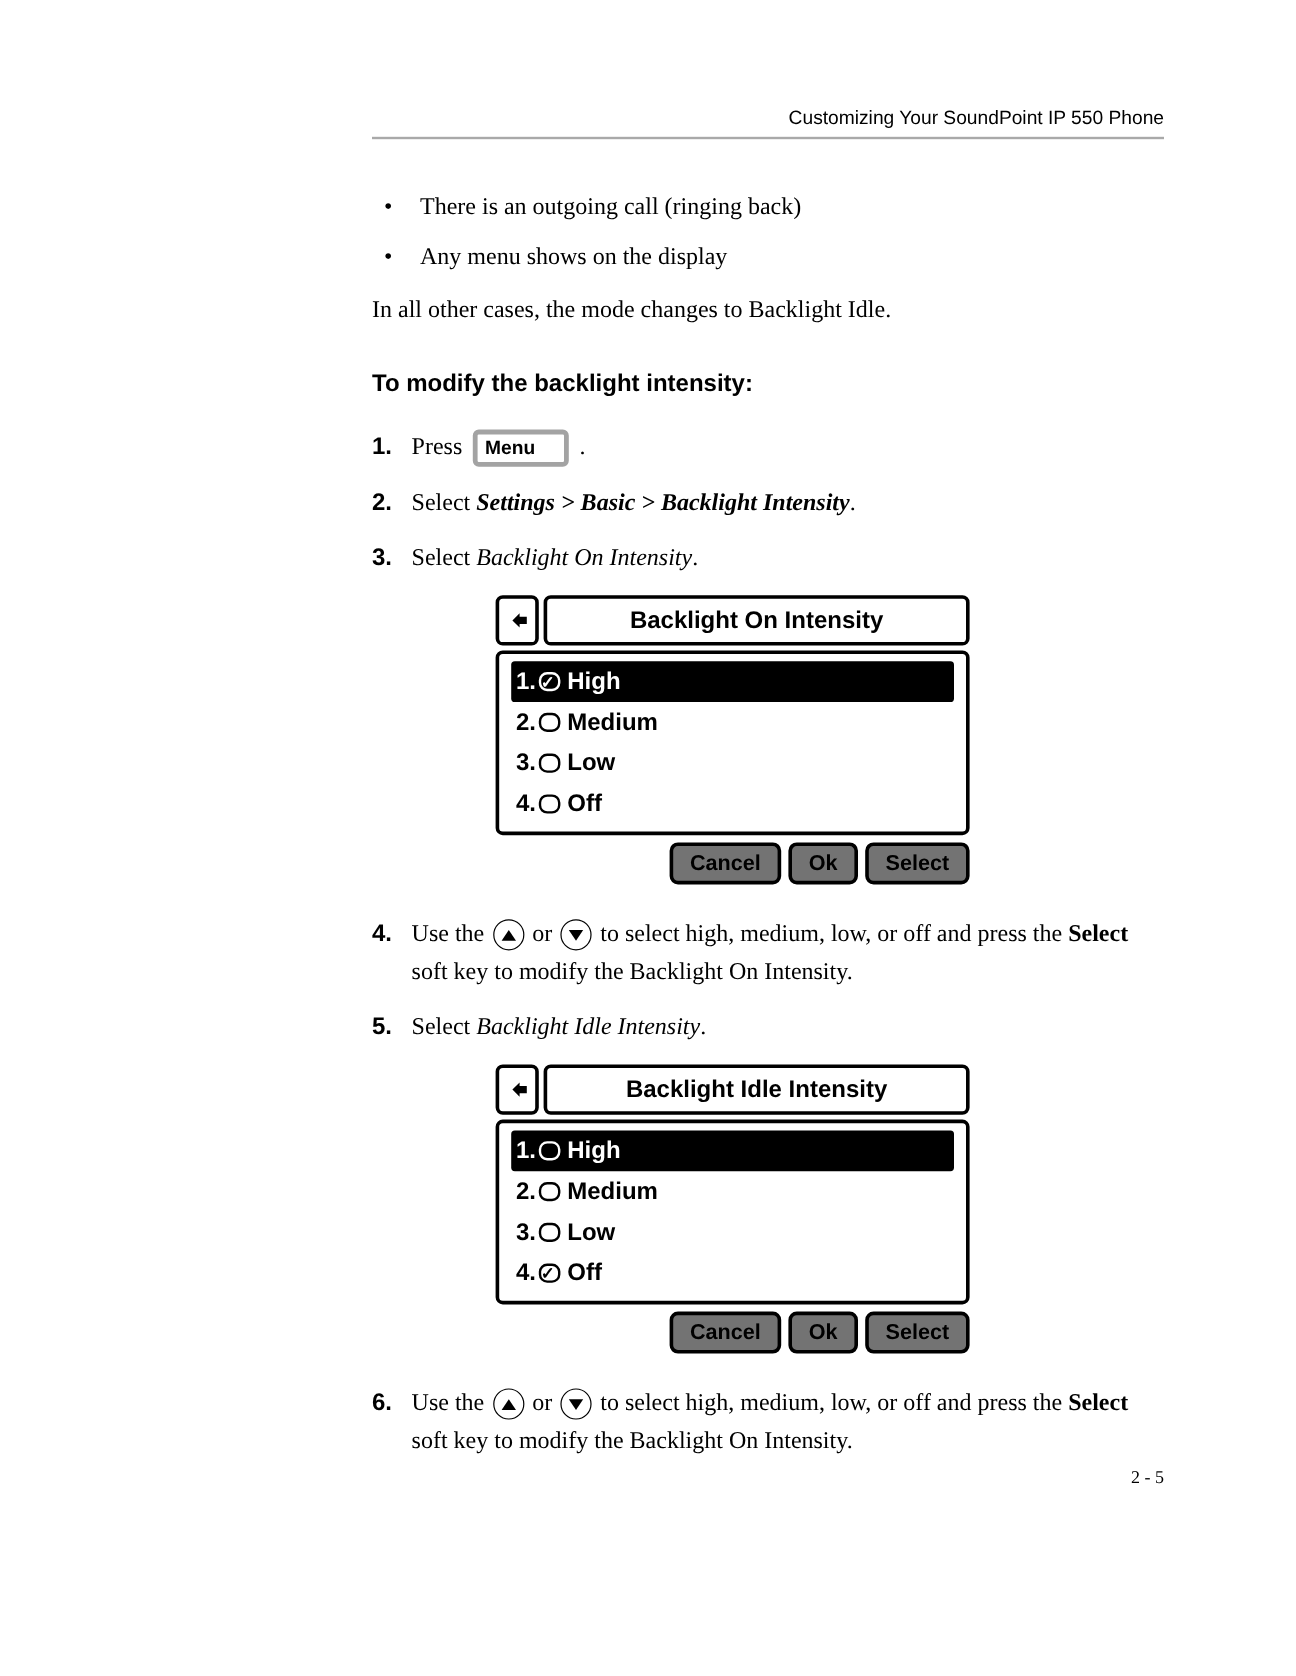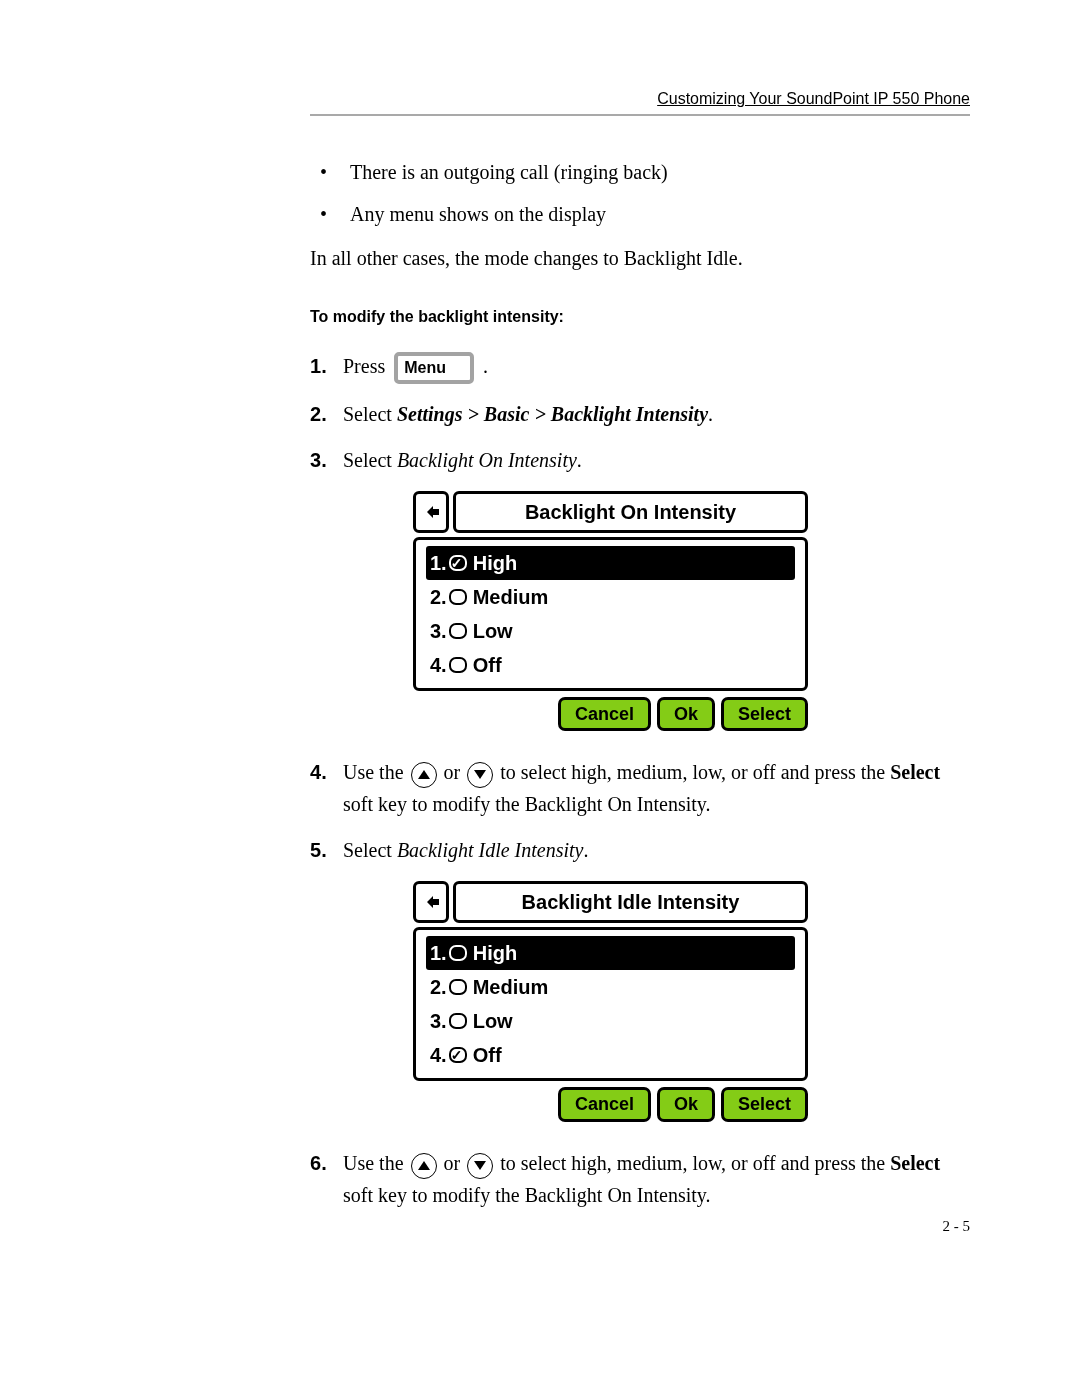--- a/index.html
+++ b/index.html
@@ -13,21 +13,20 @@
     padding: 90px 110px 60px 310px;
     position: relative;
     min-height: 1280px;
     box-sizing: border-box;
   }
   .header-line {
     text-align: right;
     font-size: 16px;
     font-family: "Trebuchet MS", "Lucida Sans", sans-serif;
     margin-bottom: 6px;
-    text-decoration: underline;
   }
   .header-rule {
     border: none;
     border-top: 2px solid #a9a9a9;
     margin: 0 0 40px 0;
   }
   .body-text {
     font-size: 20px;
     line-height: 1.6;
   }
@@ -44,21 +43,21 @@
   }
   ul.bullets li {
     margin-bottom: 10px;
   }
   .para {
     margin: 8px 0 30px 0;
   }
   .section-heading {
     font-family: "Trebuchet MS", "Lucida Sans", sans-serif;
     font-weight: bold;
-    font-size: 16px;
+    font-size: 20px;
     margin: 30px 0 20px 0;
   }
   ol.steps {
     list-style: none;
     counter-reset: step;
     padding-left: 0;
     margin: 0;
   }
   ol.steps > li {
     counter-increment: step;
@@ -180,21 +179,21 @@
     justify-content: flex-end;
     gap: 6px;
     margin-top: 6px;
   }
   .softkey {
     border: 3px solid #000;
     border-radius: 7px;
     font-weight: bold;
     font-size: 18px;
     padding: 0 14px;
-    background: #84cc16;
+    background: #737373;
     text-align: center;
   }
   .sub-para {
     margin: 10px 0 12px 0;
   }
   .page-num {
     position: absolute;
     bottom: 50px;
     right: 110px;
     font-family: Liberation Serif, serif;

